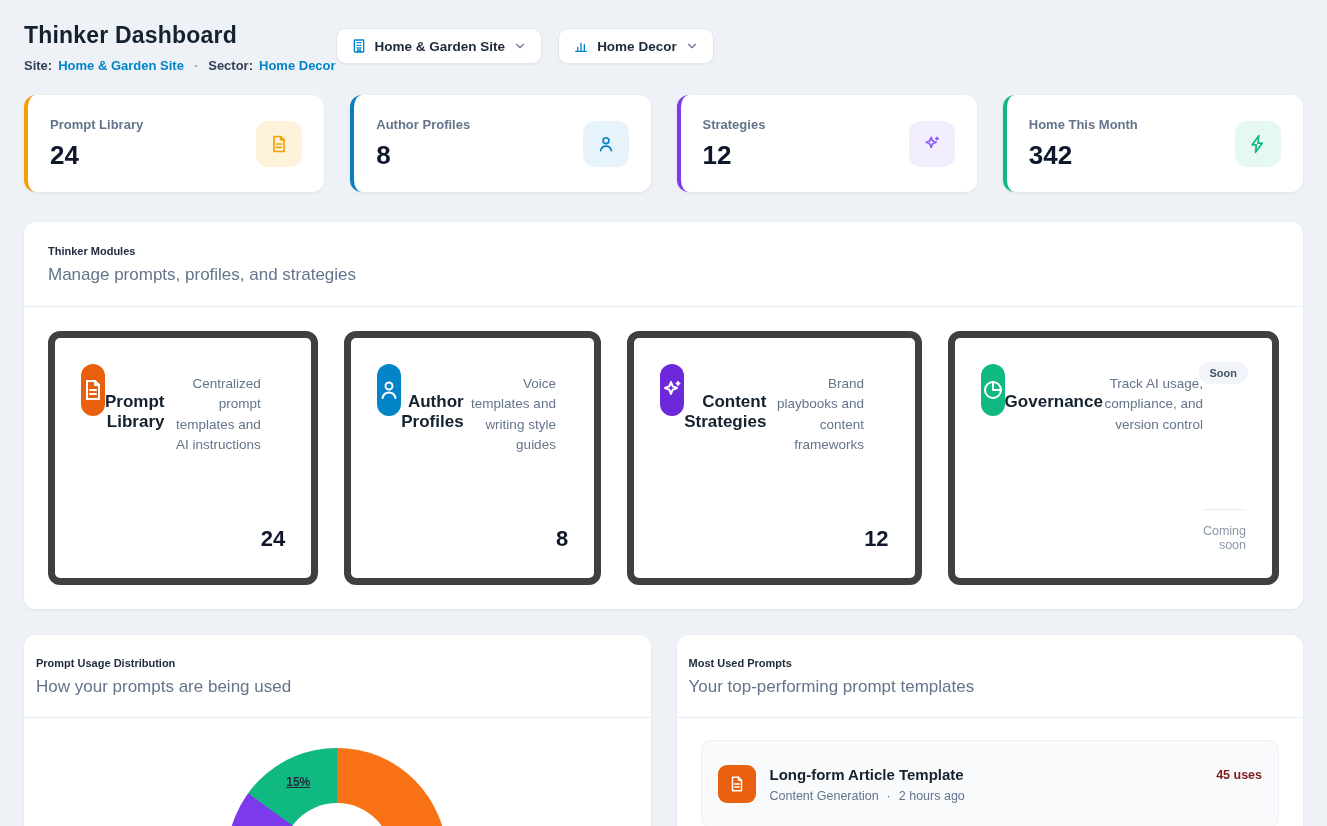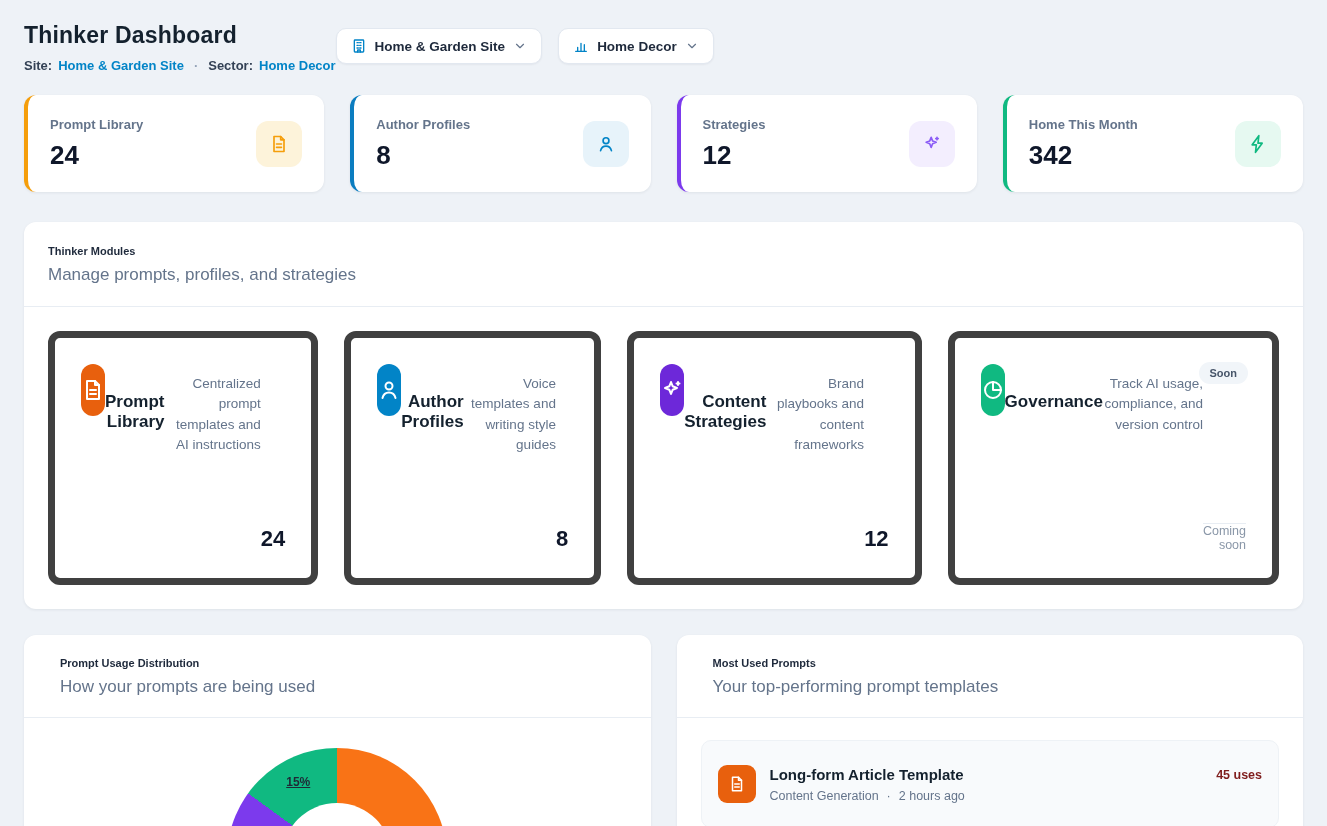--- a/index.html
+++ b/index.html
@@ -69,26 +69,26 @@
   .mi-purple { background:#6d28d9; }
   .mi-green  { background:#10b981; }
   .module-title { font-size:17px; font-weight:800; color:#14212e; margin-top:28px; }
   .module-desc { font-size:13.5px; color:#64748b; margin-top:10px; line-height:1.5; }
   .module-value { font-size:22px; font-weight:800; color:#0f172a; margin-top:auto; }
   .soon-badge {
     position:absolute; top:24px; right:24px;
     background:#f1f5f9; color:#475569; font-size:11px; font-weight:700;
     padding:5px 11px; border-radius:999px;
   }
-  .module-footer { margin-top:auto; border-top:1px solid #e8edf3; font-size:12.5px; color:#8a97a8; }
+  .module-footer { margin-top:auto; border-top:1px solid #e8edf3; padding-top:14px; font-size:12.5px; color:#8a97a8; }
 
   
   .bottom { display:grid; grid-template-columns:1fr 1fr; gap:26px; margin-top:26px; }
   .card { background:#fff; border-radius:12px; box-shadow:0 1px 3px rgba(16,24,40,.07); }
-  .card-head { padding:22px 36px 20px; }
+  .card-head { padding:22px 12px 20px; }
 
   
   .donut-wrap { position:relative; }
   .donut {
     width:220px; height:220px; border-radius:50%;
     margin:30px auto 0; position:relative;
   }
   .donut::after {
     content:""; position:absolute; inset:55px; background:#fff; border-radius:50%;
   }

